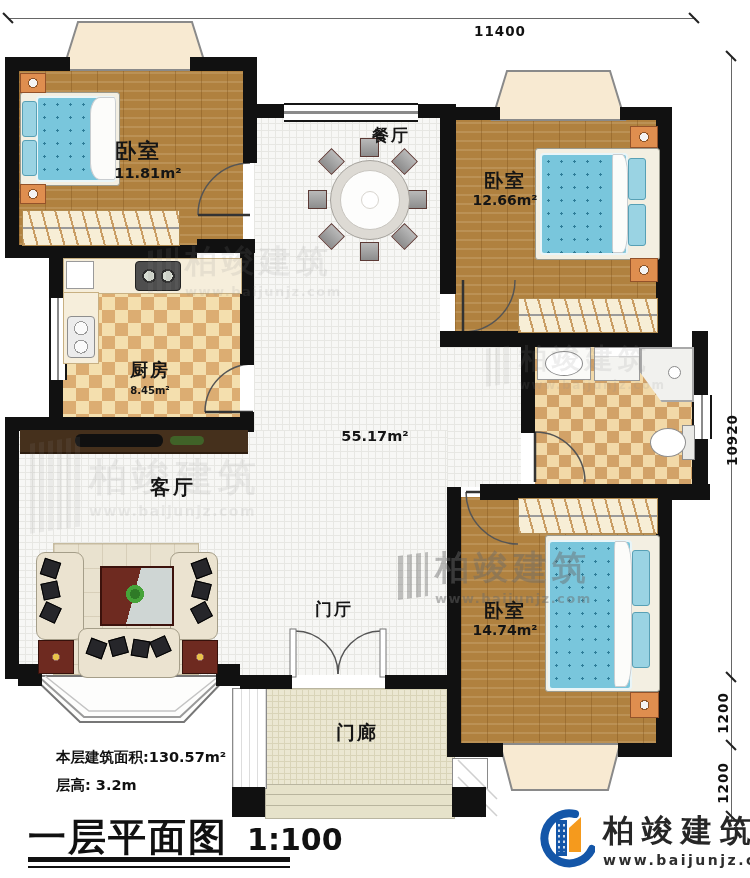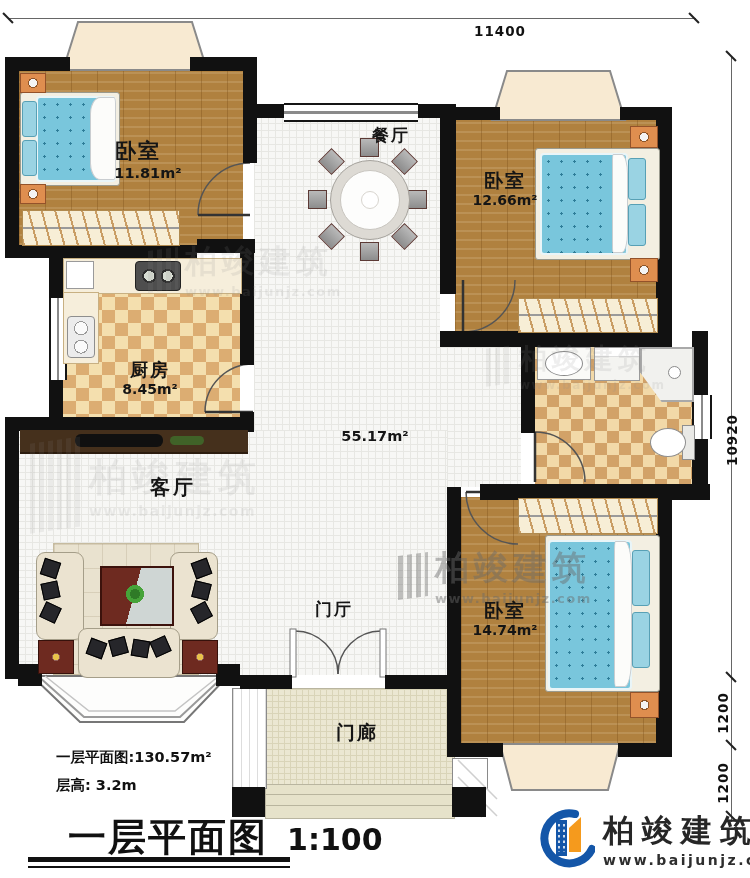--- a/index.html
+++ b/index.html
@@ -271,44 +271,44 @@
   </div>
   <div class="lbl" style="left:372px;top:126px;font-size:17px;letter-spacing:2px;">
     <span class="nm">餐厅</span>
   </div>
   <div class="lbl" style="left:455px;top:170px;width:100px;">
     <span class="nm" style="font-size:19px;letter-spacing:2px;">卧室</span>
     <span style="font-size:14px;">12.66m²</span>
   </div>
   <div class="lbl" style="left:100px;top:360px;width:100px;">
     <span class="nm" style="font-size:18px;letter-spacing:2px;">厨房</span>
-    <span style="font-size:14px;">8.45m²</span>
+    <span style="font-size:10px;">8.45m²</span>
   </div>
   <div class="lbl" style="left:330px;top:428px;width:90px;font-size:14.5px;">
     <span>55.17m²</span>
   </div>
   <div class="lbl" style="left:150px;top:476px;font-size:20px;letter-spacing:3px;">
     <span class="nm">客厅</span>
   </div>
   <div class="lbl" style="left:315px;top:600px;font-size:17px;letter-spacing:2px;">
     <span class="nm">门厅</span>
   </div>
   <div class="lbl" style="left:455px;top:600px;width:100px;">
     <span class="nm" style="font-size:19px;letter-spacing:2px;">卧室</span>
     <span style="font-size:14px;">14.74m²</span>
   </div>
   <div class="lbl" style="left:312px;top:722px;width:90px;font-size:19px;letter-spacing:2px;">
     <span class="nm">门廊</span>
   </div>
 
-  <div class="note" style="left:56px;top:748px;">一层平面图:130.57m²</div>
+  <div class="note" style="left:56px;top:748px;">本层建筑面积:130.57m²</div>
   <div class="note" style="left:56px;top:776px;">层高: 3.2m</div>
 
   <div class="abs" style="left:28px;top:812px;color:#111;">
-    <span style="font-size:38px;font-weight:900;letter-spacing:2px;margin-left:40px;">一层平面图</span>
+    <span style="font-size:38px;font-weight:900;letter-spacing:2px;">一层平面图</span>
     <span style="font-size:30px;font-weight:bold;margin-left:14px;">1:100</span>
   </div>
   <div class="abs" style="left:28px;top:857px;width:262px;height:5px;background:#111;"></div>
   <div class="abs" style="left:28px;top:866px;width:262px;height:2px;background:#111;"></div>
 
 
   <div class="abs" style="left:535px;top:808px;display:flex;align-items:center;gap:8px;">
     <svg width="60" height="62" viewBox="0 0 60 62" style="position:static;">
       <path d="M40,6 A25,25 0 1 0 57,41" fill="none" stroke="#1456a8" stroke-width="8" stroke-linecap="round"></path>
       <rect x="21" y="12" width="11" height="36" fill="#1456a8"></rect>

